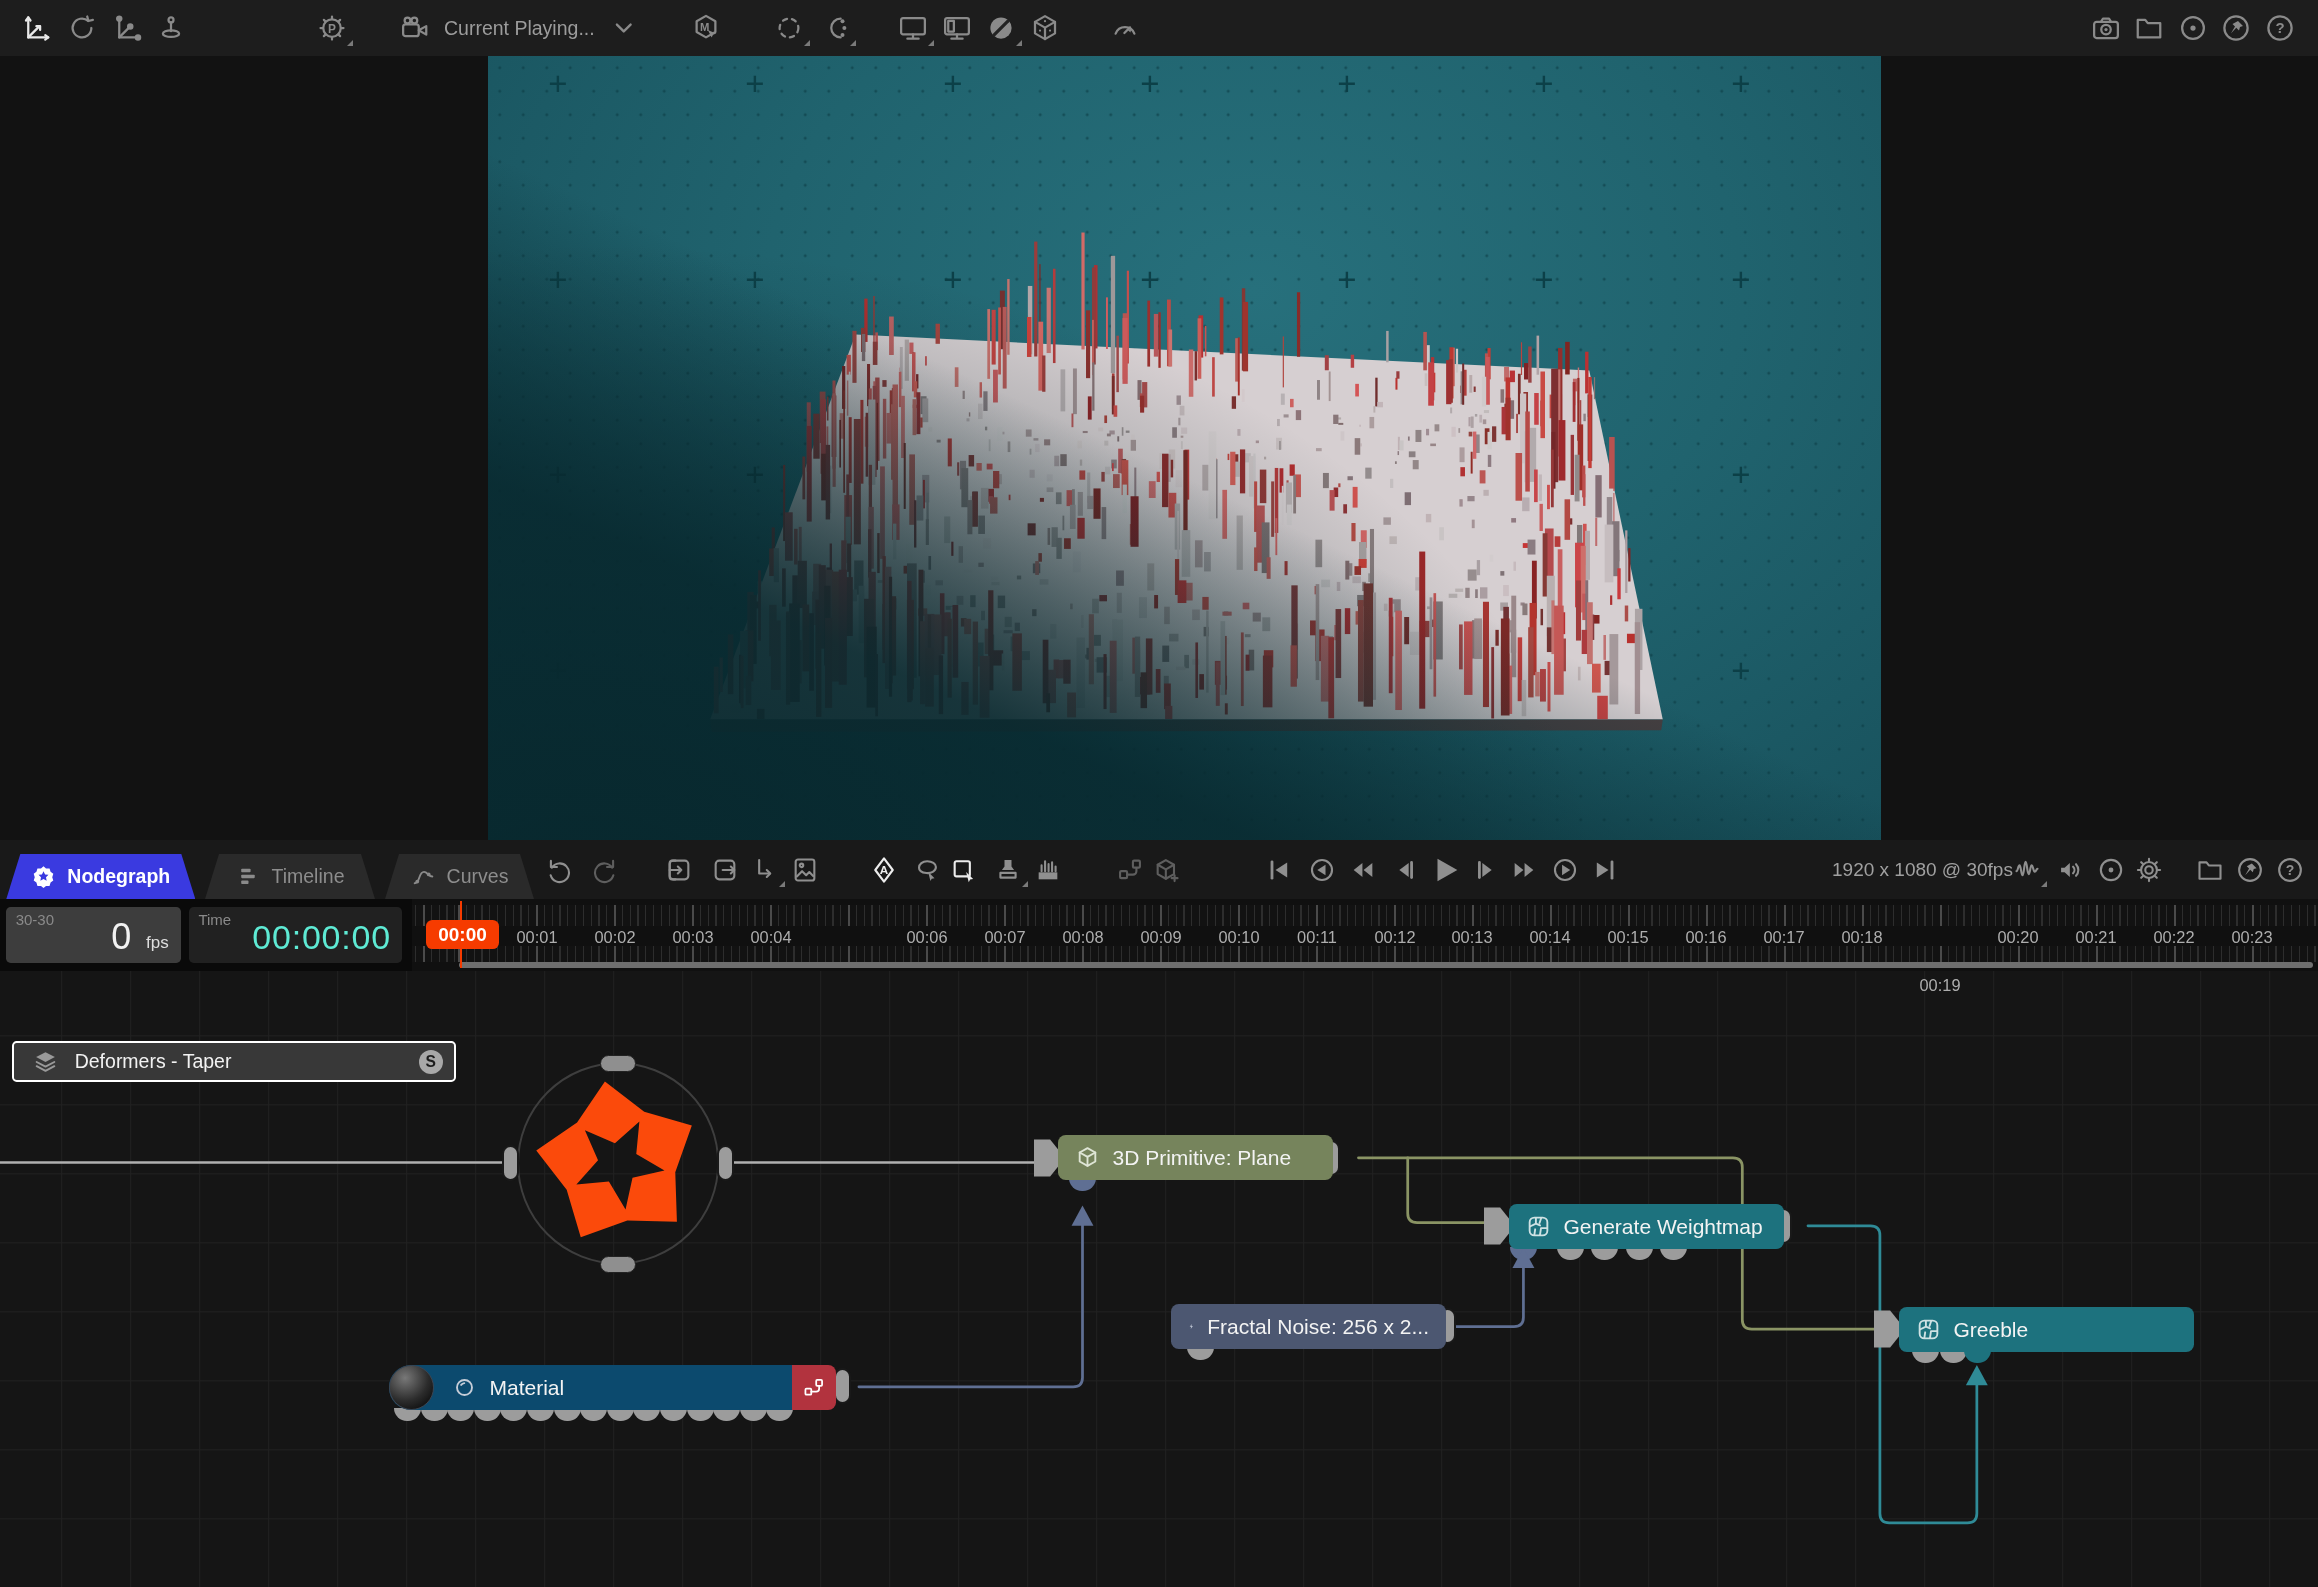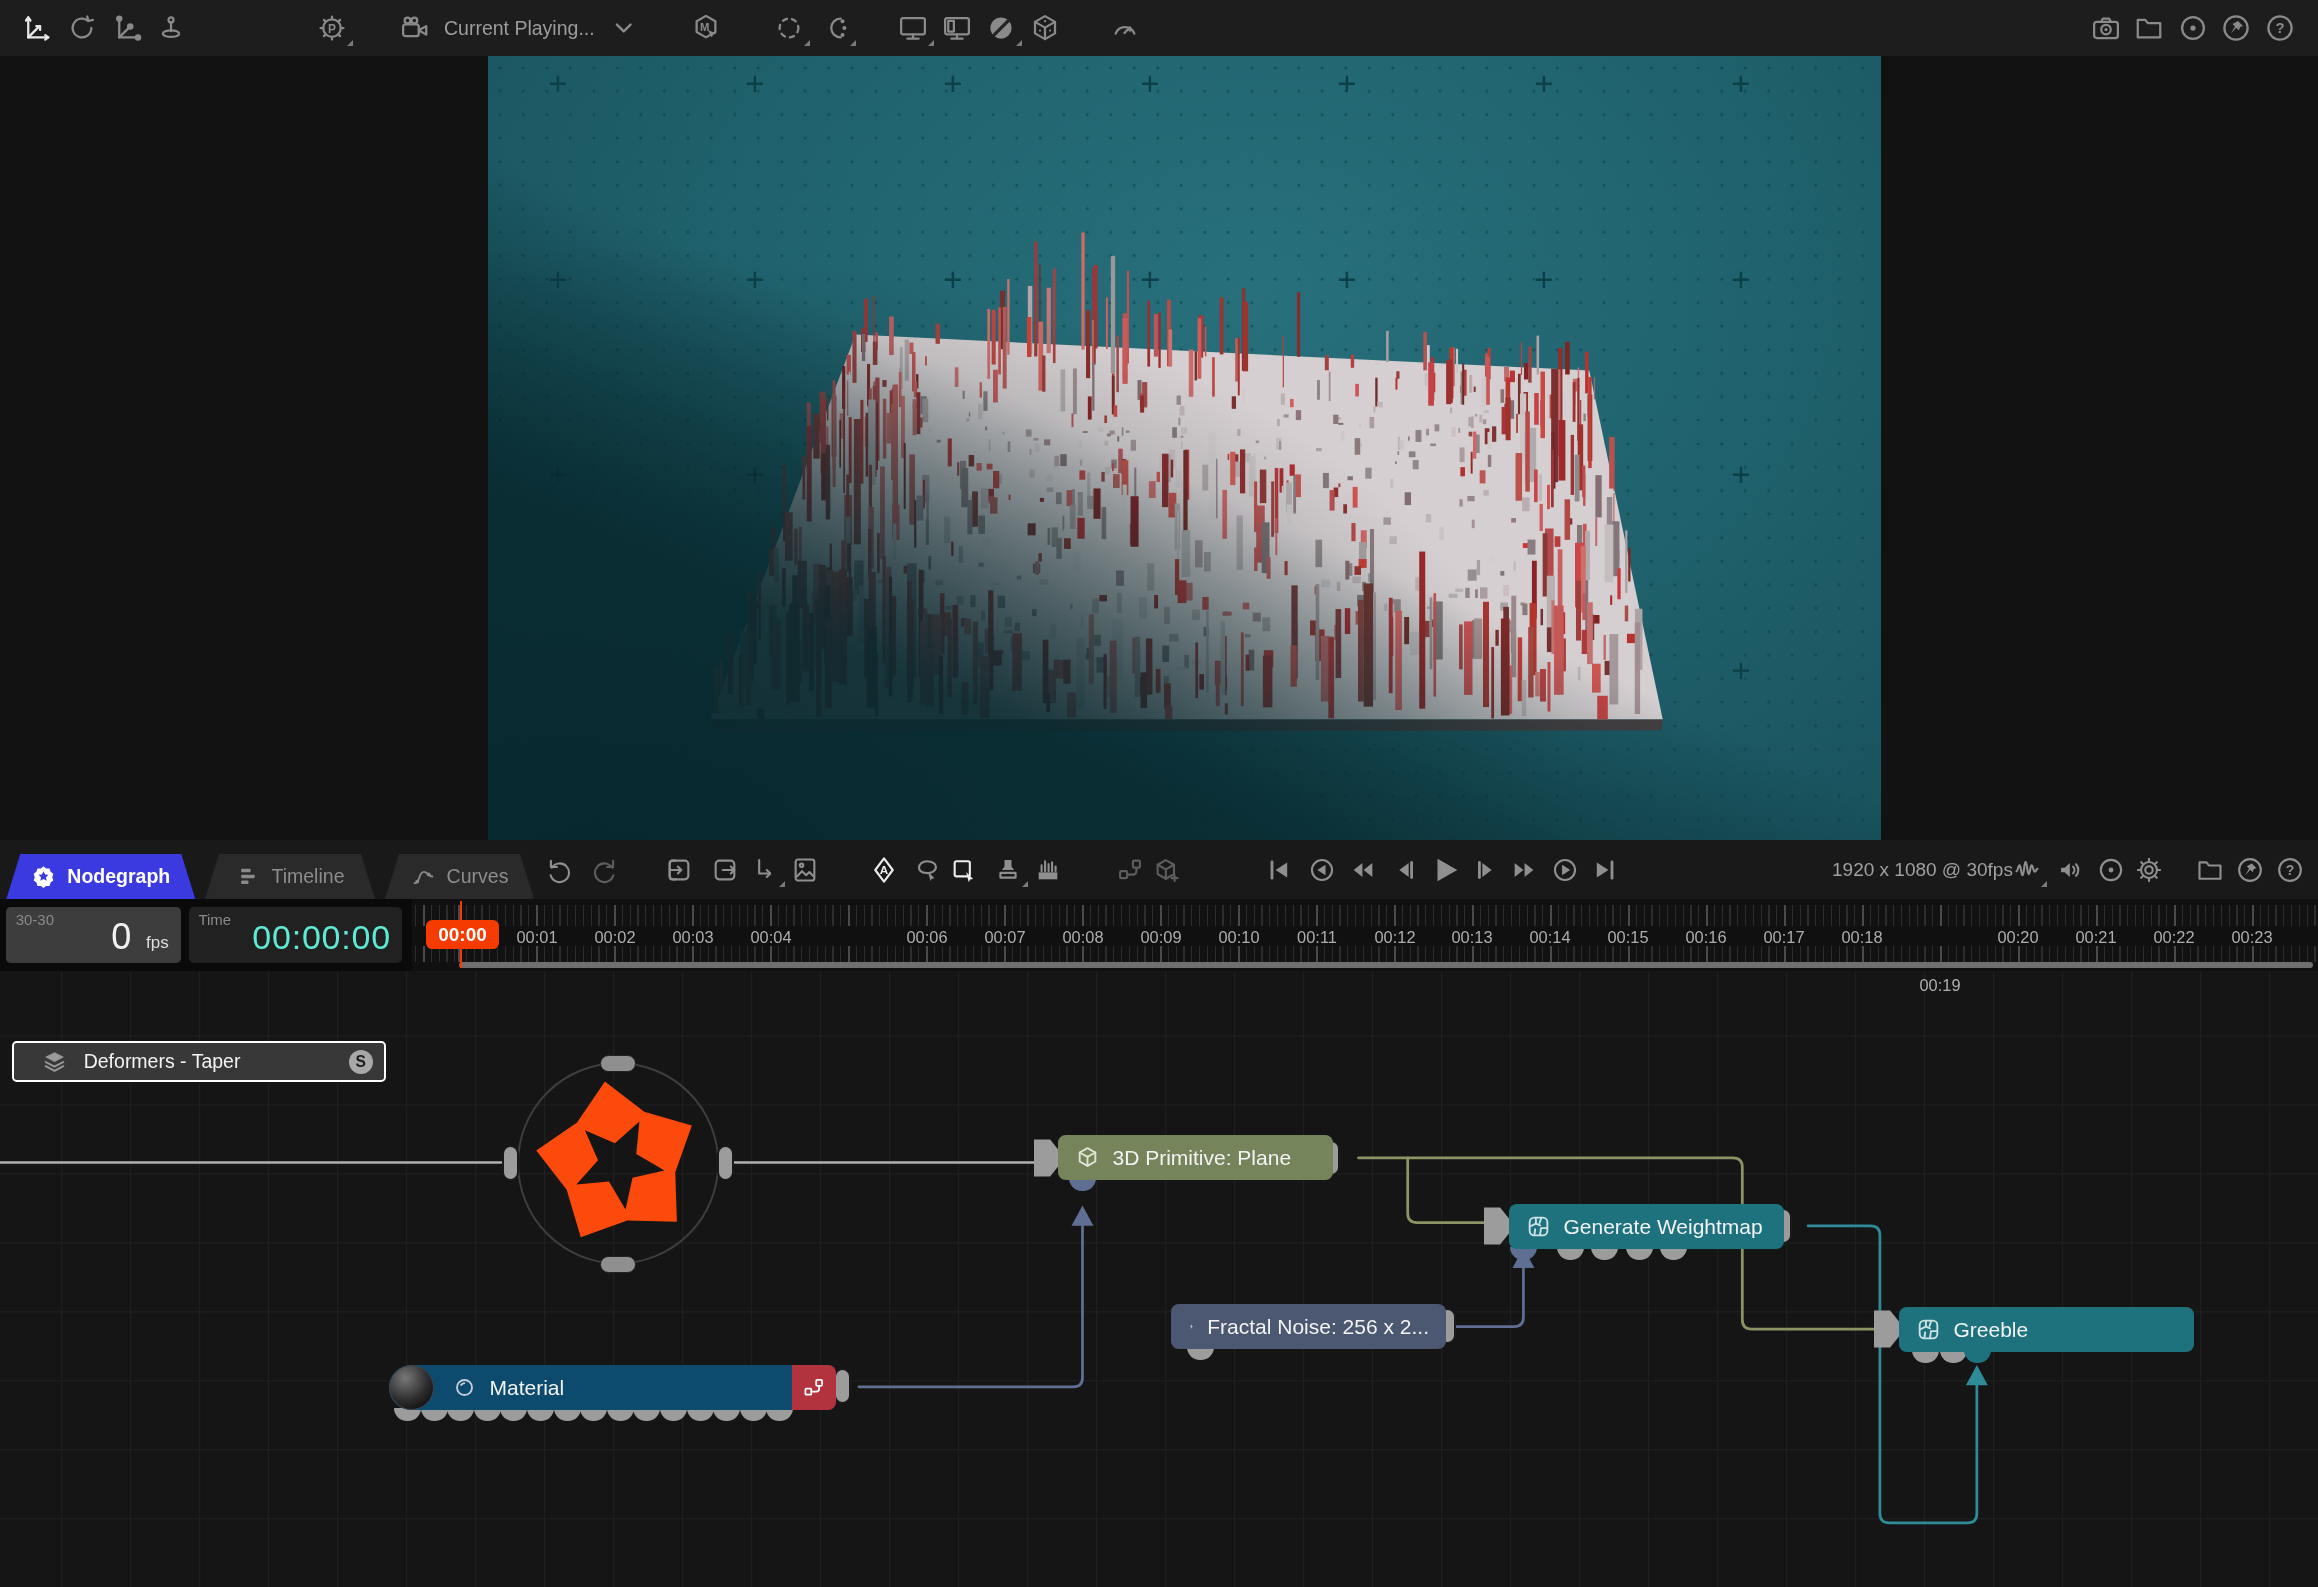--- a/index.html
+++ b/index.html
@@ -55,22 +55,22 @@
   
   .nodegraph-bg{left:0;top:971px;width:2319px;height:616px;background:#151515;
      background-image:linear-gradient(#212121 1.2px,transparent 1.2px),linear-gradient(90deg,#212121 1.2px,transparent 1.2px);
      background-size:69px 69px;background-position:-7.8px -4.7px;z-index:1;}
   .ng-btn{position:absolute;width:37px;height:37px;background:#2c2c2c;border-radius:4.7px;color:#8f8f8f;
           display:flex;align-items:center;justify-content:center;}
   .ng-btn svg{width:25px;height:25px;}
   .ng-btn.outline{background:#1d1d1d;border:1.6px solid #6f6f6f;color:#9f9f9f;}
   .new-comp{left:11.7px;top:981px;width:378px;height:39px;background:#2e2e2e;border-radius:6.3px;z-index:4;
             display:flex;align-items:center;gap:22px;padding-left:22px;color:#8b8b8b;font-size:19.5px;}
-  .sel-item{left:11.7px;top:1041px;width:374px;height:41px;background:#383838;border:2.3px solid #fff;border-radius:4.7px;z-index:4;
-            display:flex;align-items:center;gap:17px;padding-left:28px;color:#f2f2f2;font-size:19.5px;box-sizing:border-box;}
+  .sel-item{left:11.7px;top:1041px;width:444px;height:41px;background:#383838;border:2.3px solid #fff;border-radius:4.7px;z-index:4;
+            display:flex;align-items:center;gap:17px;padding-left:19px;color:#f2f2f2;font-size:19.5px;box-sizing:border-box;}
   .s-badge{position:absolute;right:11px;top:50%;transform:translateY(-50%);width:24px;height:24px;border-radius:50%;
            background:#a8a8a8;color:#1c1c1c;font-weight:bold;font-size:15.6px;display:flex;align-items:center;justify-content:center;}
   .wires{left:0;top:0;width:2319px;height:1587px;z-index:2;pointer-events:none;}
   .node{position:absolute;height:45px;border-radius:7.8px;display:flex;align-items:center;gap:12.5px;
         padding:0 17px;color:#f3f3f3;font-size:21px;z-index:3;box-sizing:border-box;white-space:nowrap;}
   .node .tool-ic{position:static;transform:none;width:25px;height:25px;color:#d8e0d8;}
   .port-arrow{position:absolute;width:31px;height:42px;background:#9c9c9c;z-index:2;
               clip-path:polygon(0 6%,52% 6%,100% 50%,52% 94%,0 94%);filter:drop-shadow(0 0 2.3px rgba(0,0,0,.95));}
   .port-pill{position:absolute;width:17px;height:36px;background:#9c9c9c;border:2.3px solid #191919;border-radius:9.4px;z-index:2;box-sizing:border-box;}
   .pill-h{position:absolute;width:36px;height:17px;background:#8f8f8f;border:1.6px solid #222;border-radius:9.4px;z-index:3;box-sizing:border-box;}

